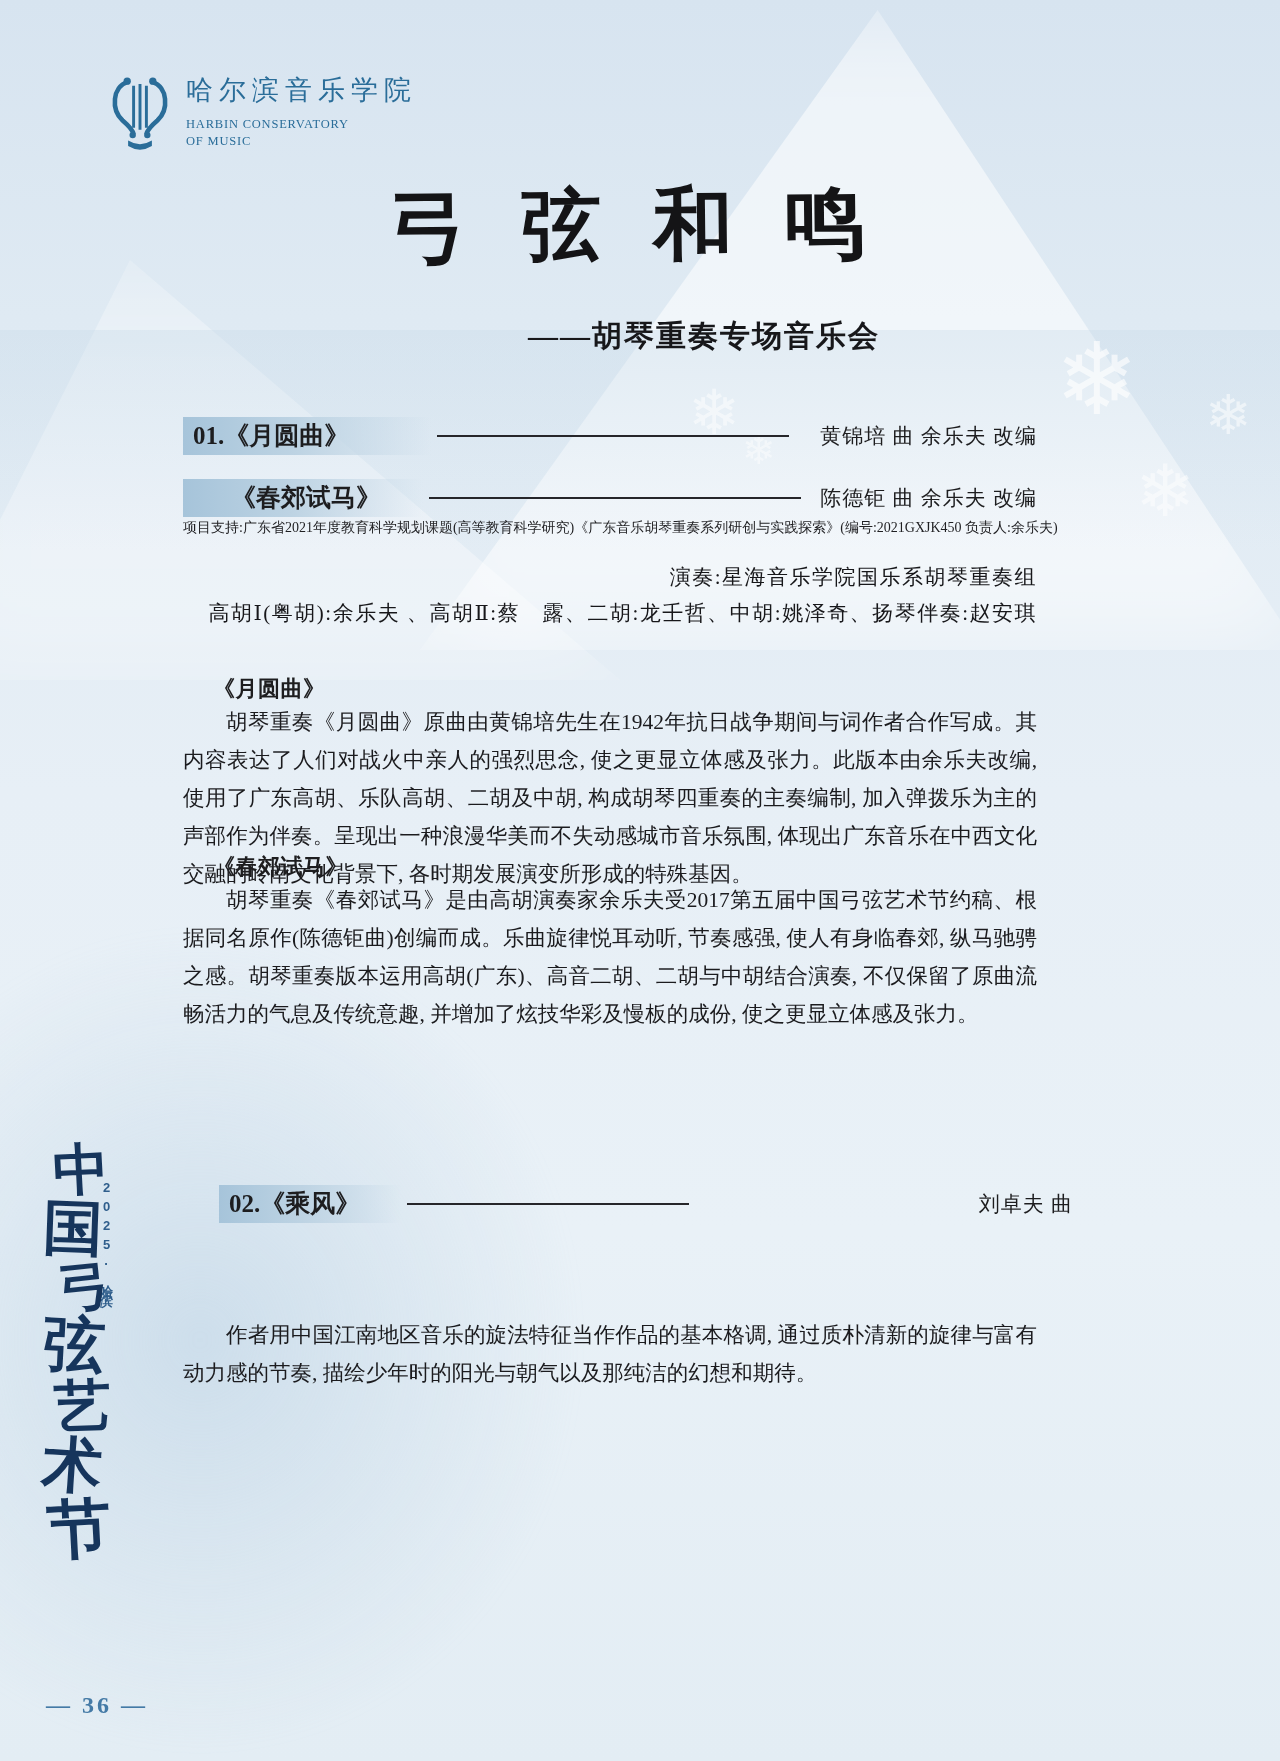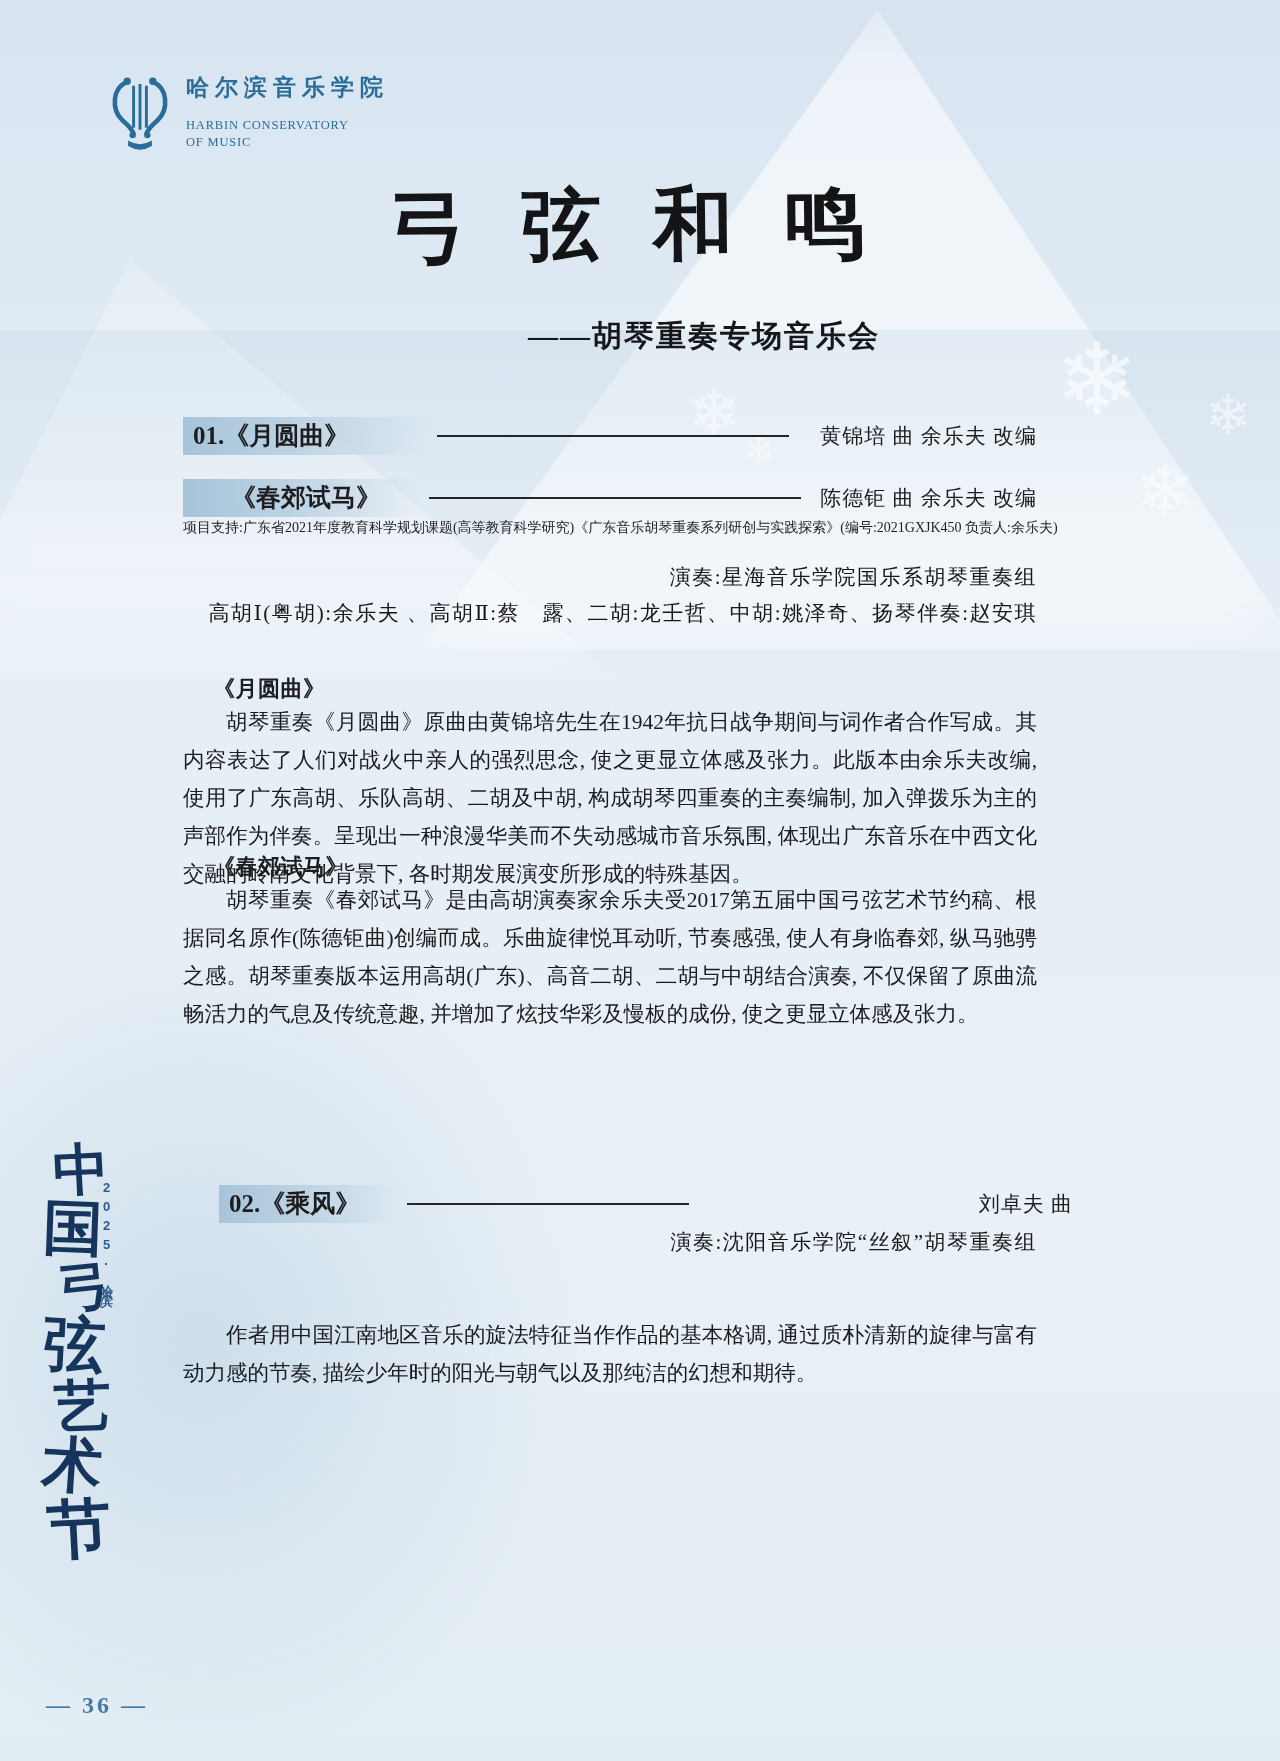--- a/index.html
+++ b/index.html
@@ -16,22 +16,22 @@
   .wash-top{position:absolute;top:330px;left:0;width:1280px;height:220px;
         background:linear-gradient(180deg,rgba(198,217,232,.35),rgba(198,217,232,0));}
   .flake{position:absolute;color:#ffffff;font-family:"DejaVu Sans",sans-serif;line-height:1;}
   .f1{top:330px;left:1055px;font-size:100px;opacity:.65;}
   .f2{top:388px;left:1205px;font-size:55px;opacity:.55;}
   .f3{top:455px;left:1135px;font-size:72px;opacity:.5;}
   .f4{top:382px;left:688px;font-size:62px;opacity:.5;}
   .f5{top:430px;left:742px;font-size:40px;opacity:.45;}
   
   .logo{position:absolute;top:72px;left:108px;display:flex;align-items:flex-start;gap:14px;}
-  .logo-text .cn{font-size:23px;font-weight:bold;color:#2a6d99;letter-spacing:6px;white-space:nowrap;text-align:right;}
-  .logo-text .en{font-size:12.5px;color:#2a6d99;letter-spacing:.8px;line-height:17px;margin-top:14px;white-space:nowrap;}
+  .logo-text .cn{font-size:27px;font-weight:normal;color:#2a6d99;letter-spacing:6px;white-space:nowrap;text-align:right;}
+  .logo-text .en{font-size:12.5px;color:#2a6d99;letter-spacing:.8px;line-height:17px;margin-top:8px;white-space:nowrap;}
   
   .title{position:absolute;top:172px;left:0;width:1280px;text-align:center;
          font-size:80px;font-weight:bold;letter-spacing:52px;padding-left:26px;box-sizing:border-box;
          color:#141416;transform:rotate(-.6deg);}
   .subtitle{position:absolute;top:316px;left:528px;font-size:30px;font-weight:bold;
          letter-spacing:2px;color:#17171a;white-space:nowrap;}
   
   .prow{position:absolute;left:183px;width:854px;display:flex;align-items:center;height:38px;}
   .r1{top:417px;} .r2{top:479px;} .r3{top:1185px;margin-left:36px;}
   .pbar{height:38px;line-height:38px;font-size:25px;font-weight:bold;white-space:nowrap;
@@ -132,21 +132,20 @@
   <div class="note-b b1">胡琴重奏《月圆曲》原曲由黄锦培先生在1942年抗日战争期间与词作者合作写成。其内容表达了人们对战火中亲人的强烈思念, 使之更显立体感及张力。此版本由余乐夫改编, 使用了广东高胡、乐队高胡、二胡及中胡, 构成胡琴四重奏的主奏编制, 加入弹拨乐为主的声部作为伴奏。呈现出一种浪漫华美而不失动感城市音乐氛围, 体现出广东音乐在中西文化交融的岭南文化背景下, 各时期发展演变所形成的特殊基因。</div>
   <div class="note-h h2">《春郊试马》</div>
   <div class="note-b b2">胡琴重奏《春郊试马》是由高胡演奏家余乐夫受2017第五届中国弓弦艺术节约稿、根据同名原作(陈德钜曲)创编而成。乐曲旋律悦耳动听, 节奏感强, 使人有身临春郊, 纵马驰骋之感。胡琴重奏版本运用高胡(广东)、高音二胡、二胡与中胡结合演奏, 不仅保留了原曲流畅活力的气息及传统意趣, 并增加了炫技华彩及慢板的成份, 使之更显立体感及张力。</div>
 
   <div class="prow r3">
     <div class="pbar w3"><span>02.</span><span>《乘风》</span></div>
     <div class="rule rl3"></div>
     <div class="pcredit">刘卓夫 曲</div>
   </div>
 
-  <div class="ensline e2a">演奏:沈阳音乐学院“丝叙”胡琴重奏组</div>
 
   <div class="note-b b3">作者用中国江南地区音乐的旋法特征当作作品的基本格调, 通过质朴清新的旋律与富有动力感的节奏, 描绘少年时的阳光与朝气以及那纯洁的幻想和期待。</div>
 
   <div class="edition">2025·哈尔滨</div>
   <div class="festival">
     <span class="fc0">中</span>
     <span class="fc1">国</span>
     <span class="fc2">弓</span>
     <span class="fc3">弦</span>
     <span class="fc4">艺</span>

